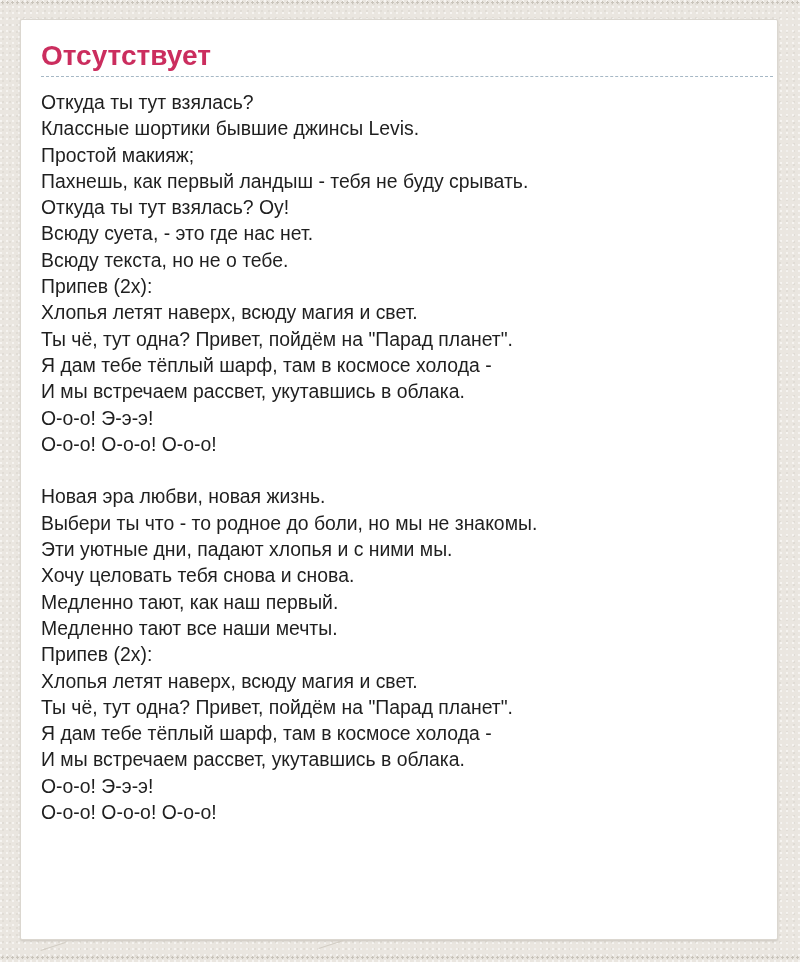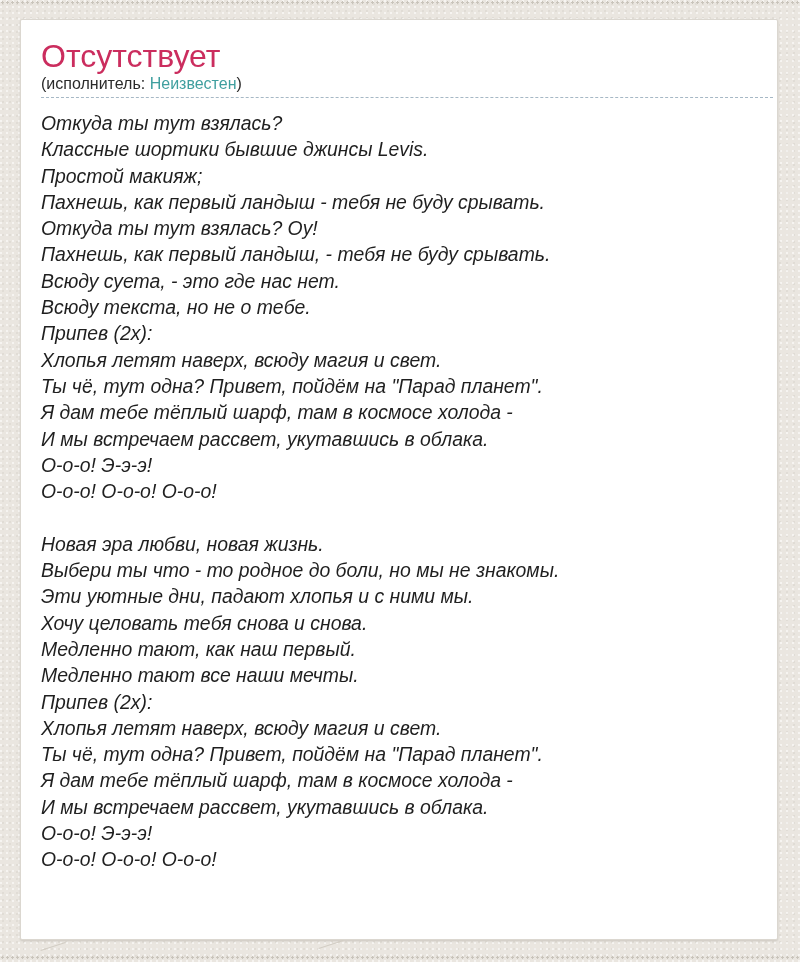--- a/index.html
+++ b/index.html
@@ -55,22 +55,22 @@
     height: 1px;
     background: #d2cdc4;
     transform: rotate(-18deg);
   }
   .curl-mark.m1 { left: 40px; top: 946px; }
   .curl-mark.m2 { left: 318px; top: 944px; }
 
   .song-title {
     display: inline-block;
     color: var(--title);
-    font-size: 32px;
-    font-weight: 400;
+    font-size: 28px;
+    font-weight: 700;
     line-height: 30px;
     text-decoration: none;
     cursor: pointer;
   }
   .artist-line {
     margin-top: 4px;
     font-size: 16px;
     line-height: 17px;
     color: #2a2a2a;
   }
@@ -82,46 +82,43 @@
   .header-separator {
     margin-top: 5px;
     border-bottom: 1px dashed var(--separator);
     height: 0;
   }
   .lyrics {
     margin-top: 12px;
     color: var(--text);
     font-size: 19.4px;
     line-height: 26.3px;
-    font-style: italic;
   }
   .lyric-line {
     min-height: 26.3px;
     white-space: pre-wrap;
   }
 </style>
 </head>
 <body>
 
 <div class="edge-dots top"></div>
 
 <div class="card">
   <a class="song-title">Отсутствует</a>
 
-  <div class="artist-line"><span>(исполнитель: </span><a class="artist-link">Неизвестен</a><span>)</span></div>
 
   <div class="header-separator"></div>
 
   <div class="lyrics">
       <div class="lyric-line">Откуда ты тут взялась?</div>
       <div class="lyric-line">Классные шортики бывшие джинсы Levis.</div>
       <div class="lyric-line">Простой макияж;</div>
       <div class="lyric-line">Пахнешь, как первый ландыш - тебя не буду срывать.</div>
       <div class="lyric-line">Откуда ты тут взялась? Оу!</div>
-      <div class="lyric-line">Пахнешь, как первый ландыш, - тебя не буду срывать.</div>
       <div class="lyric-line">Всюду суета, - это где нас нет.</div>
       <div class="lyric-line">Всюду текста, но не о тебе.</div>
       <div class="lyric-line">Припев (2x):</div>
       <div class="lyric-line">Хлопья летят наверх, всюду магия и свет.</div>
       <div class="lyric-line">Ты чё, тут одна? Привет, пойдём на "Парад планет".</div>
       <div class="lyric-line">Я дам тебе тёплый шарф, там в космосе холода -</div>
       <div class="lyric-line">И мы встречаем рассвет, укутавшись в облака.</div>
       <div class="lyric-line">О-о-о! Э-э-э!</div>
       <div class="lyric-line">О-о-о! О-о-о! О-о-о!</div>
       <div class="lyric-line"></div>

